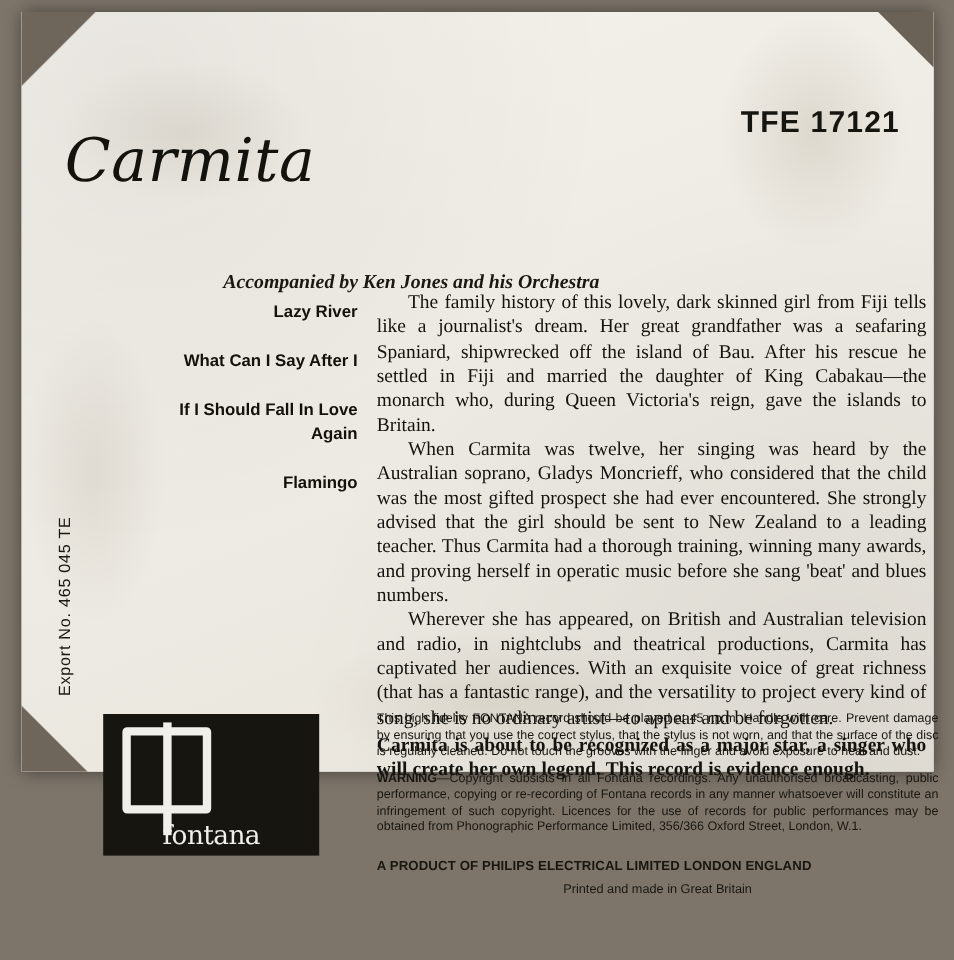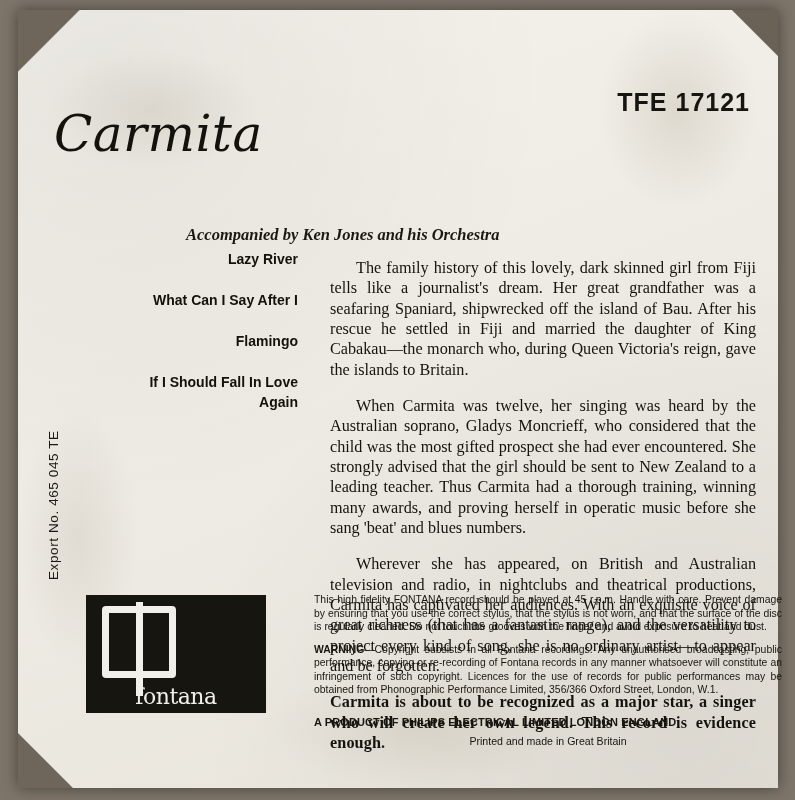--- a/index.html
+++ b/index.html
@@ -18,21 +18,21 @@
     width: 795px;
     height: 800px;
     background: #7d756a;
   }
   
   .paper {
     position: absolute;
     left: 18px;
     top: 10px;
     width: 760px;
-    height: 778px;
+    height: 633px;
     background: #f1efe9;
     background-image:
       radial-gradient(circle at 12% 8%, rgba(0,0,0,0.05), rgba(0,0,0,0) 45%),
       radial-gradient(circle at 88% 92%, rgba(0,0,0,0.06), rgba(0,0,0,0) 50%),
       linear-gradient(160deg, #f4f2ec 0%, #efece5 40%, #e9e5dc 100%);
     box-shadow: 0 0 14px rgba(0,0,0,0.45);
   }
   
   .blotch {
     position: absolute;
@@ -117,21 +117,21 @@
     position: absolute;
     left: 296px;
     top: 232px;
     width: 458px;
     font-family: "Liberation Serif", serif;
     font-size: 16.2px;
     line-height: 1.255;
     text-align: justify;
     color: #15130e;
   }
-  .bio p { margin: 16px; text-indent: 26px; }
+  .bio p { margin: 0; text-indent: 26px; }
   .bio p.bold {
     font-weight: bold;
     text-indent: 0;
     margin-top: 3px;
     letter-spacing: 0.1px;
   }
 
   
   .logo-box {
     position: absolute;
@@ -232,25 +232,25 @@
     <div class="accompaniment">Accompanied by Ken Jones and his Orchestra</div>
 
     <div class="tracks">
       <div class="track">
         <span>Lazy River</span>
       </div>
       <div class="track">
         <span>What Can I Say After I</span>
       </div>
       <div class="track">
-        <span>Flamingo</span>
-      </div>
-      <div class="track">
         <span>If I Should Fall In Love</span>
         <span class="line2">Again</span>
+      </div>
+      <div class="track">
+        <span>Flamingo</span>
       </div>
     </div>
 
     <div class="bio">
       <p>The family history of this lovely, dark skinned girl from Fiji tells like a journalist's dream. Her great grandfather was a seafaring Spaniard, shipwrecked off the island of Bau. After his rescue he settled in Fiji and married the daughter of King Cabakau—the monarch who, during Queen Victoria's reign, gave the islands to Britain.</p>
       <p>When Carmita was twelve, her singing was heard by the Australian soprano, Gladys Moncrieff, who considered that the child was the most gifted prospect she had ever encountered. She strongly advised that the girl should be sent to New Zealand to a leading teacher. Thus Carmita had a thorough training, winning many awards, and proving herself in operatic music before she sang 'beat' and blues numbers.</p>
       <p>Wherever she has appeared, on British and Australian television and radio, in nightclubs and theatrical productions, Carmita has captivated her audiences. With an exquisite voice of great richness (that has a fantastic range), and the versatility to project every kind of song, she is no ordinary artist—to appear and be forgotten.</p>
       <p class="bold">Carmita is about to be recognized as a major star, a singer who will create her own legend. This record is evidence enough.</p>
     </div>
 

